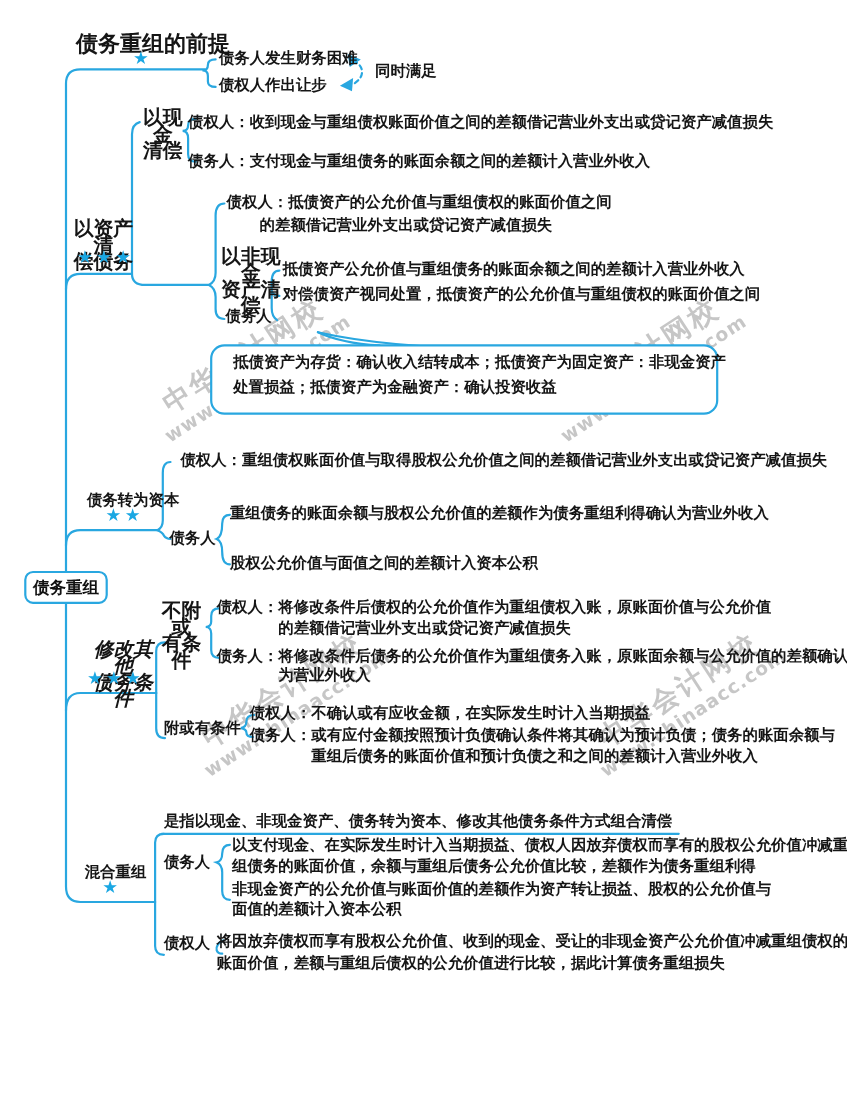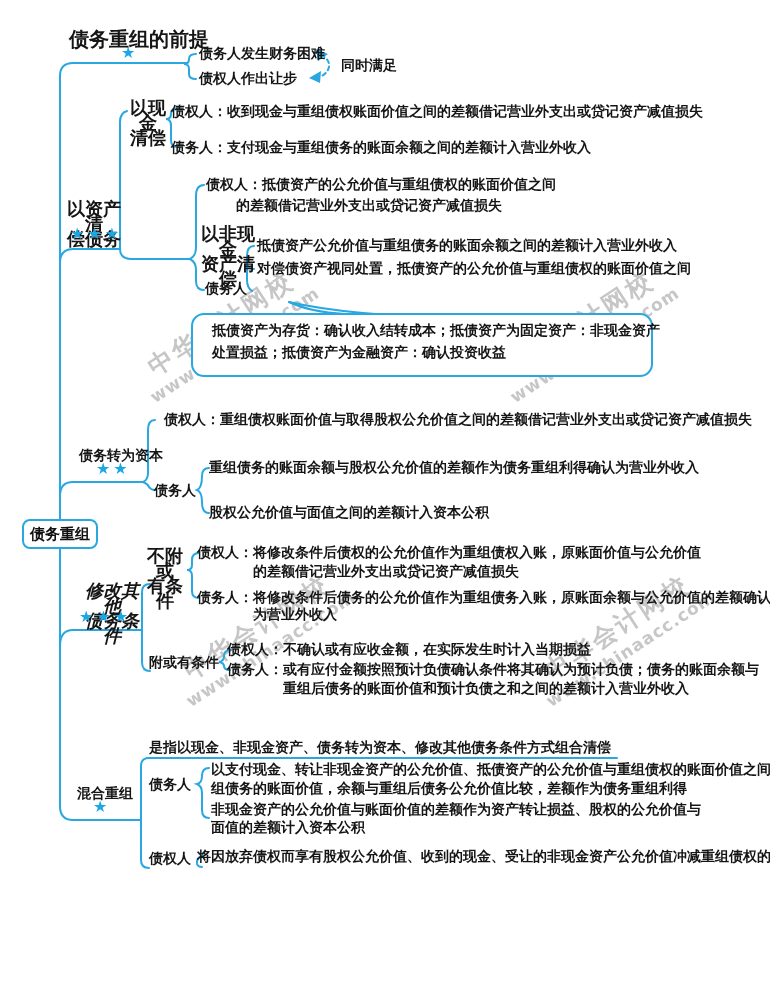--- a/index.html
+++ b/index.html
@@ -132,20 +132,21 @@
 
   <div class="t" style="left:149px;top:655px;">附或有条件</div>
   <div class="t" style="left:227px;top:642px;">债权人：不确认或有应收金额，在实际发生时计入当期损益</div>
   <div class="t" style="left:227px;top:662px;">债务人：或有应付金额按照预计负债确认条件将其确认为预计负债；债务的账面余额与</div>
   <div class="t" style="left:283px;top:681px;">重组后债务的账面价值和预计负债之和之间的差额计入营业外收入</div>
 
   <div class="t" style="left:77px;top:786px;">混合重组</div>
   <div class="star" style="left:93px;top:800px;">★</div>
   <div class="t" style="left:149px;top:740px;">是指以现金、非现金资产、债务转为资本、修改其他债务条件方式组合清偿</div>
   <div class="t" style="left:149px;top:777px;">债务人</div>
-  <div class="t" style="left:211px;top:762px;">以支付现金、转让非现金资产的公允价值、抵债资产的公允价值与重组债权的账面价值之间</div>
+  <div class="t" style="left:211px;top:762px;">以支付现金、在实际发生时计入当期损益、债权人因放弃债权而享有的股权公允价值冲减重</div>
   <div class="t" style="left:211px;top:802px;">非现金资产的公允价值与账面价值的差额作为资产转让损益、股权的公允价值与</div>
   <div class="t" style="left:211px;top:781px;">组债务的账面价值，余额与重组后债务公允价值比较，差额作为债务重组利得</div>
   <div class="t" style="left:211px;top:820px;">面值的差额计入资本公积</div>
   <div class="t" style="left:149px;top:851px;">债权人</div>
   <div class="t" style="left:197px;top:849px;">将因放弃债权而享有股权公允价值、收到的现金、受让的非现金资产公允价值冲减重组债权的</div>
+  <div class="t" style="left:197px;top:869px;">账面价值，差额与重组后债权的公允价值进行比较，据此计算债务重组损失</div>
 
 </div>
 
 </body></html>

